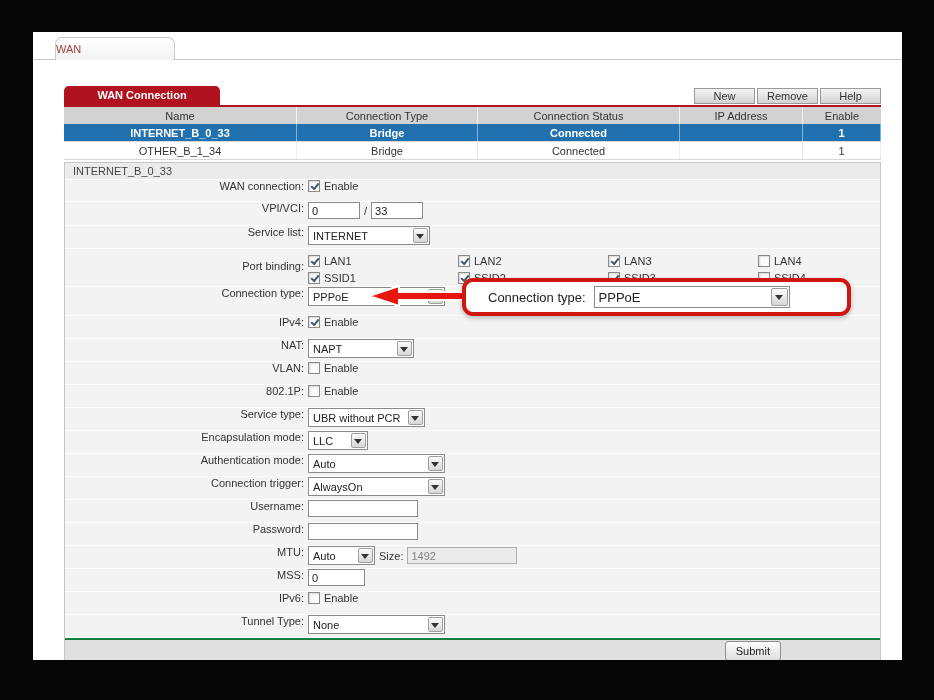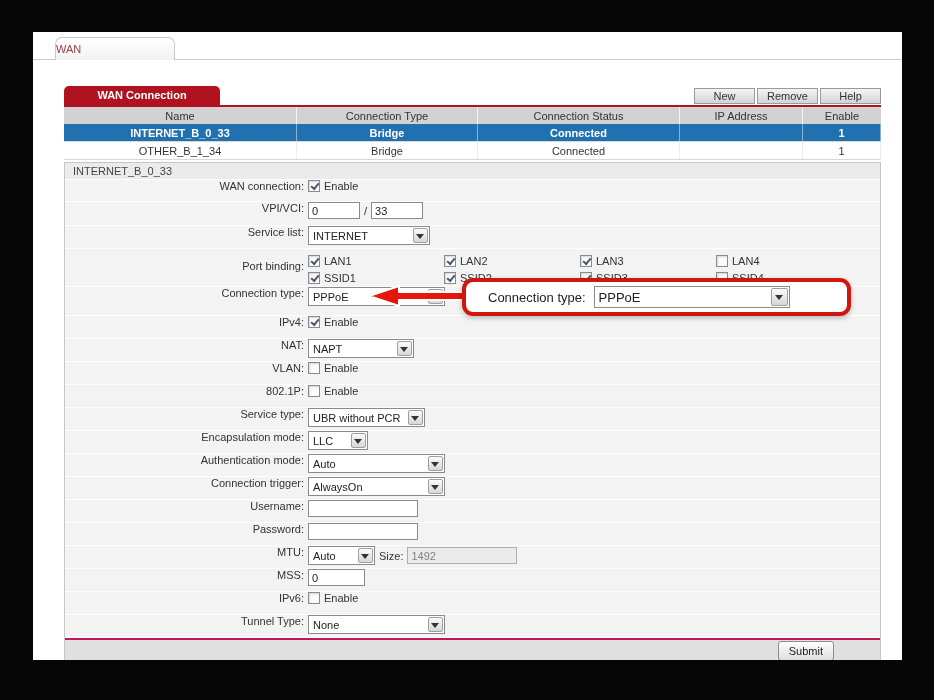--- a/index.html
+++ b/index.html
@@ -42,21 +42,21 @@
   .frow{display:flex;align-items:flex-start;height:23px;border-bottom:1px solid #fdfdfd;background:#f3f3f3;}
   .frow.vpirow{height:24px;} .frow.wanrow{height:22px;}
   .frow.pbrow{height:38px;align-items:flex-start;}
   .frow.ctrow{height:29px;}
   .flabel{width:243px;text-align:right;padding-right:4px;color:#333;flex:none;}
   .pbrow .flabel{padding-top:11px;}
   .fctrls{display:flex;align-items:center;gap:4px;}
   .pbgrid{display:block;}
   .pbline{display:flex;height:17px;align-items:center;}
   .pbline:first-child{margin-top:3px;}
-  .pbcell{width:136px;display:inline-flex;align-items:flex-start;}
+  .pbcell{width:150px;display:inline-flex;align-items:flex-start;}
 
   
   .cbwrap{display:inline-flex;align-items:center;gap:4px;}
   .cb{width:12px;height:12px;border:1px solid #8a8a8a;background:#fcfcfc;position:relative;display:inline-block;
       box-shadow:inset 1px 1px 2px rgba(0,0,0,.15);flex:none;}
   .cb.on::after{content:"";position:absolute;left:2px;top:2px;width:6px;height:3px;
       border-left:2px solid #45586b;border-bottom:2px solid #45586b;transform:rotate(-50deg);}
   .ti{height:17px;border:1px solid #8a8a8a;font-family:"Liberation Sans",sans-serif;font-size:11px;
       padding:0 3px;background:#fff;color:#222;}
   .ti:disabled{background:#ebebeb;color:#808080;border-color:#aeaeae;}
@@ -73,22 +73,22 @@
   [data-name="username-input"],[data-name="password-input"],[data-name="mtu-size-input"]{width:110px;}
   [data-name="service-list-select"]{width:122px;}
   [data-name="connection-type-select"],[data-name="authentication-mode-select"],
   [data-name="connection-trigger-select"],[data-name="tunnel-type-select"]{width:137px;}
   [data-name="nat-select"]{width:106px;}
   [data-name="service-type-select"]{width:117px;}
   [data-name="encapsulation-mode-select"]{width:60px;}
   [data-name="mtu-select"]{width:67px;}
 
   
-  .footer{height:24px;background:#e0e0e0;border-top:2px solid #be185d;display:flex;align-items:center;
-          justify-content:flex-end;padding-right:46px;}
+  .footer{height:24px;background:#e0e0e0;border-top:2px solid #15803d;display:flex;align-items:center;
+          justify-content:flex-end;padding-right:99px;}
   .submit{height:20px;padding:0 10px;font-family:"Liberation Sans",sans-serif;font-size:11px;color:#222;
           border:1px solid #8c8c8c;border-radius:3px;background:linear-gradient(#fefefe,#dedede);}
 
   
   .callout{position:absolute;left:429px;top:246px;width:389px;height:38px;background:#fff;
            border:4px solid #cf1710;border-radius:11px;display:flex;align-items:center;gap:8px;
            padding-left:22px;z-index:6;box-shadow:0 2px 5px rgba(0,0,0,.25);font-size:13px;color:#222;}
   .co-sel{height:22px;font-size:13px;width:196px;padding-right:20px;}
   .co-sel .selbtn{width:17px;}
   .co-sel .selbtn::after{left:3px;top:6px;}

